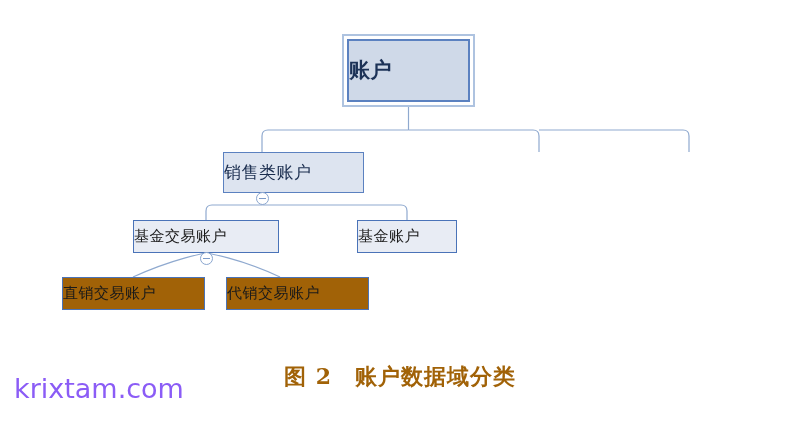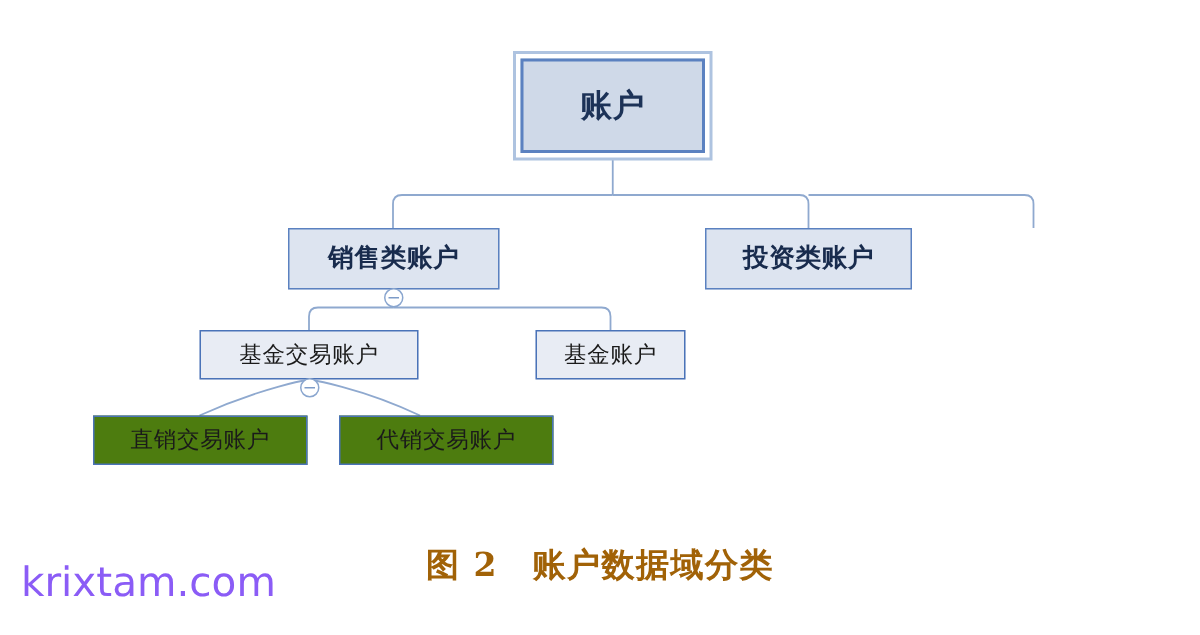--- a/index.html
+++ b/index.html
@@ -30,21 +30,21 @@
     height: 423px;
     pointer-events: none;
   }
 
   
   .node {
     position: absolute;
     box-sizing: border-box;
     display: flex;
     align-items: center;
-    justify-content: center;
+    justify-content: flex-start;
     background: #dce3ef;
     border: 1px solid #5b81c0;
     color: #182b4d;
     white-space: nowrap;
     letter-spacing: 0.5px;
   }
   .node .label {
     display: block;
     line-height: 1;
   }
@@ -54,37 +54,38 @@
     background: #cfd9e8;
     border: 2px solid #5b81c0;
     box-shadow: 0 0 0 3px #ffffff, 0 0 0 5px #aec3e0;
     font-size: 21px;
     font-weight: bold;
     color: #1c3257;
   }
 
   .node.lvl2 {
     font-size: 17px;
-    font-weight: bold;
+    font-weight: normal;
     background: #dde4f0;
     border: 1px solid #5b81c0;
+    margin-left: 31px;
   }
 
   .node.lvl3 {
     font-size: 15px;
     font-weight: normal;
     background: #e8ecf4;
     border: 1px solid #4a73b8;
     color: #1a1a1a;
   }
 
   .node.lvl4 {
     font-size: 15px;
     font-weight: normal;
-    background: #4d7c0f;
+    background: #a16207;
     border: 1px solid #4a73b8;
     color: #1a1a1a;
   }
 
   
   .collapse-marker {
     position: absolute;
     width: 13px;
     height: 13px;
     box-sizing: border-box;
@@ -153,23 +154,20 @@
   </svg>
 
   <div class="node root" id="n-root" style="left: 347px; top: 39px; width: 123px; height: 63px;">
     <span class="label">账户</span>
   </div>
 
   <div class="node lvl2" id="n-0" style="left: 192px; top: 152px; width: 141px; height: 41px;">
     <span class="label">销售类账户</span>
   </div>
 
-  <div class="node lvl2" id="n-1" style="left: 470px; top: 152px; width: 138px; height: 41px;">
-    <span class="label">投资类账户</span>
-  </div>
 
 
   <div class="node lvl3" id="n-3" style="left: 133px; top: 220px; width: 146px; height: 33px;">
     <span class="label">基金交易账户</span>
   </div>
 
   <div class="node lvl3" id="n-4" style="left: 357px; top: 220px; width: 100px; height: 33px;">
     <span class="label">基金账户</span>
   </div>
 

